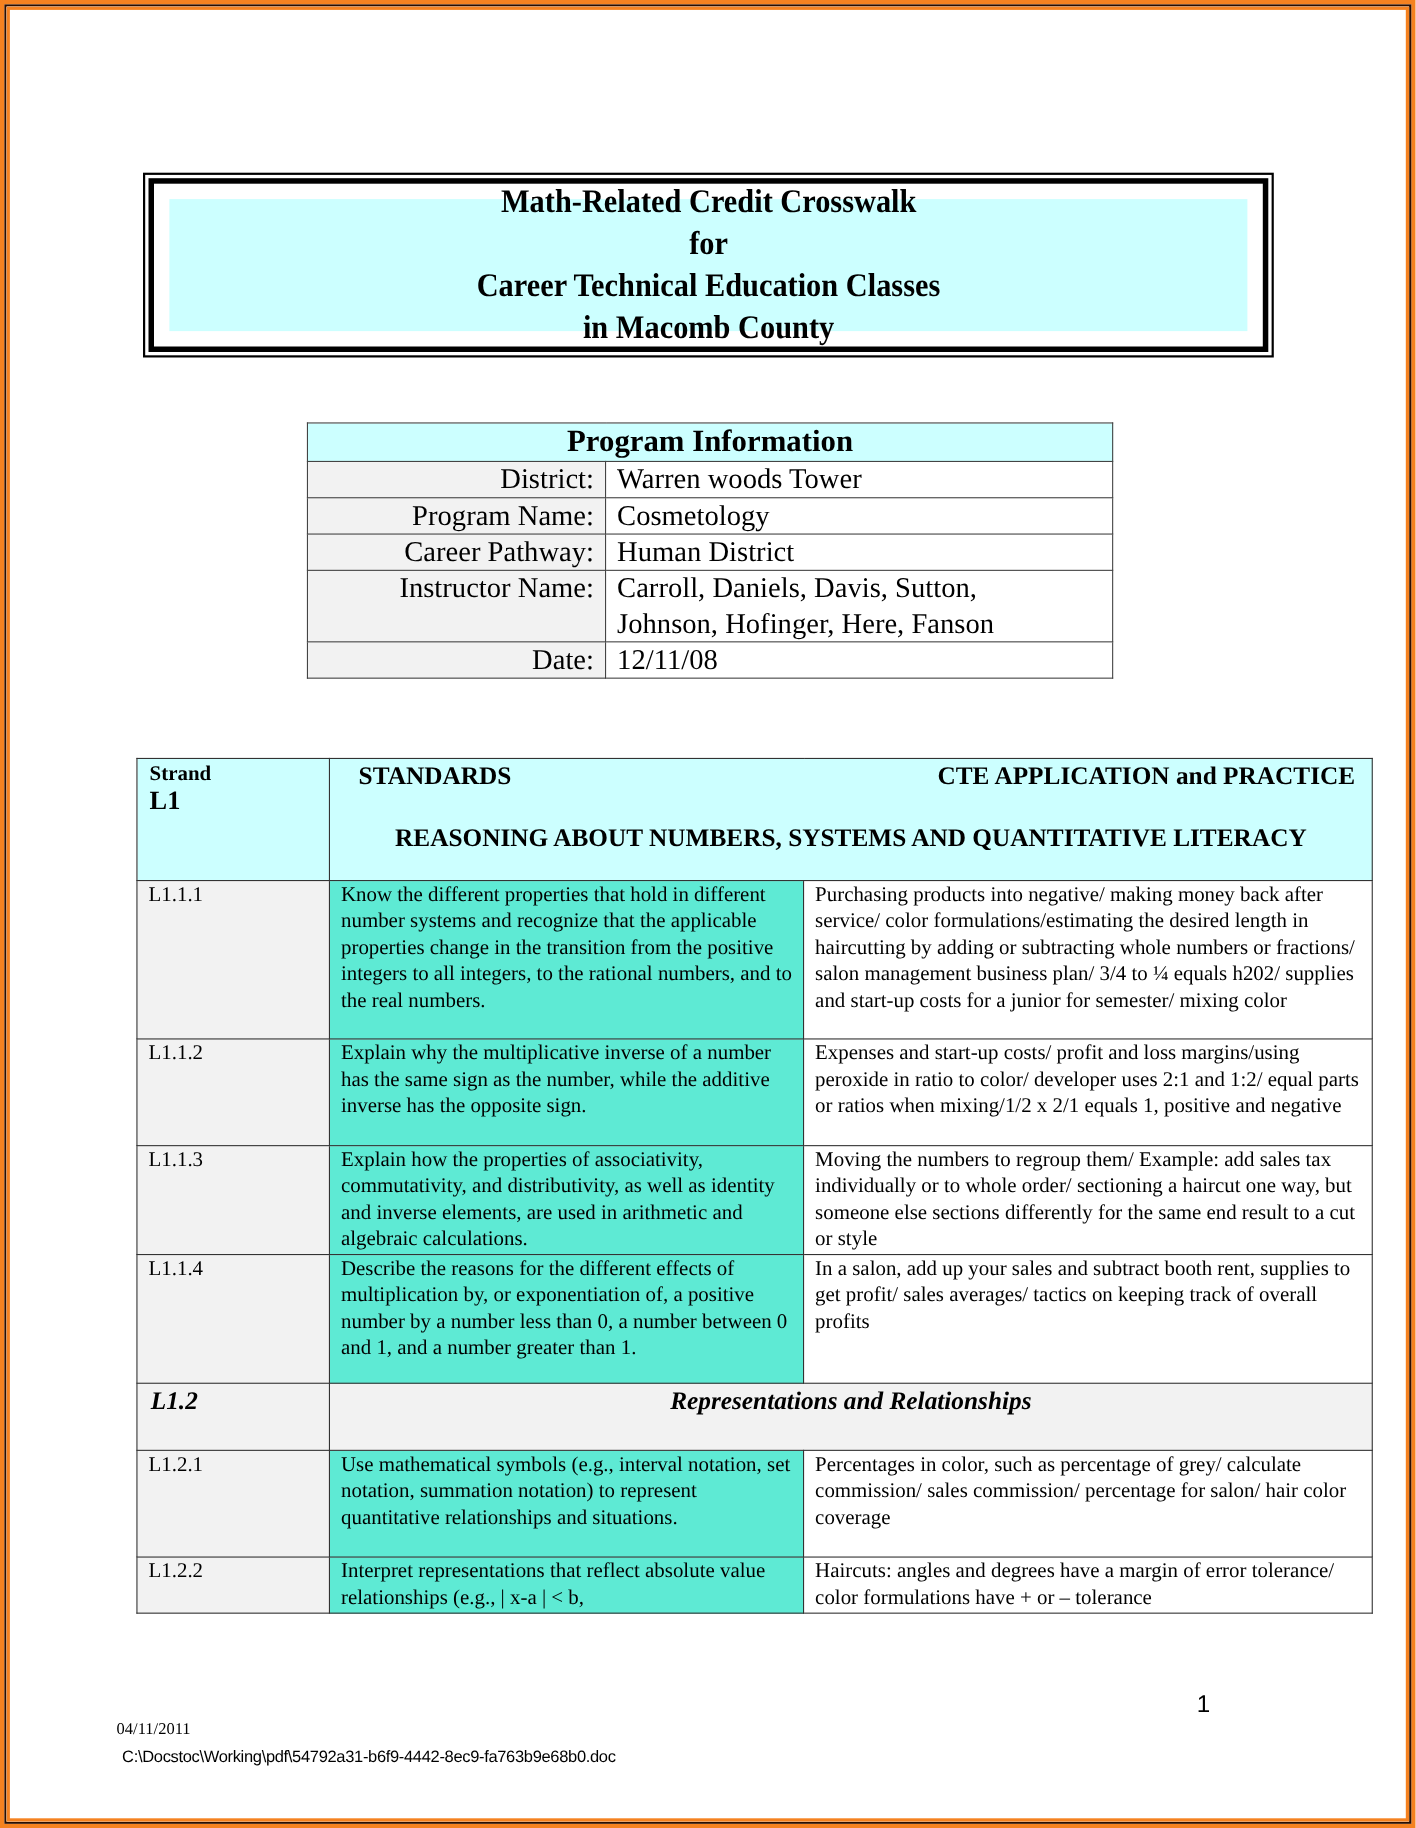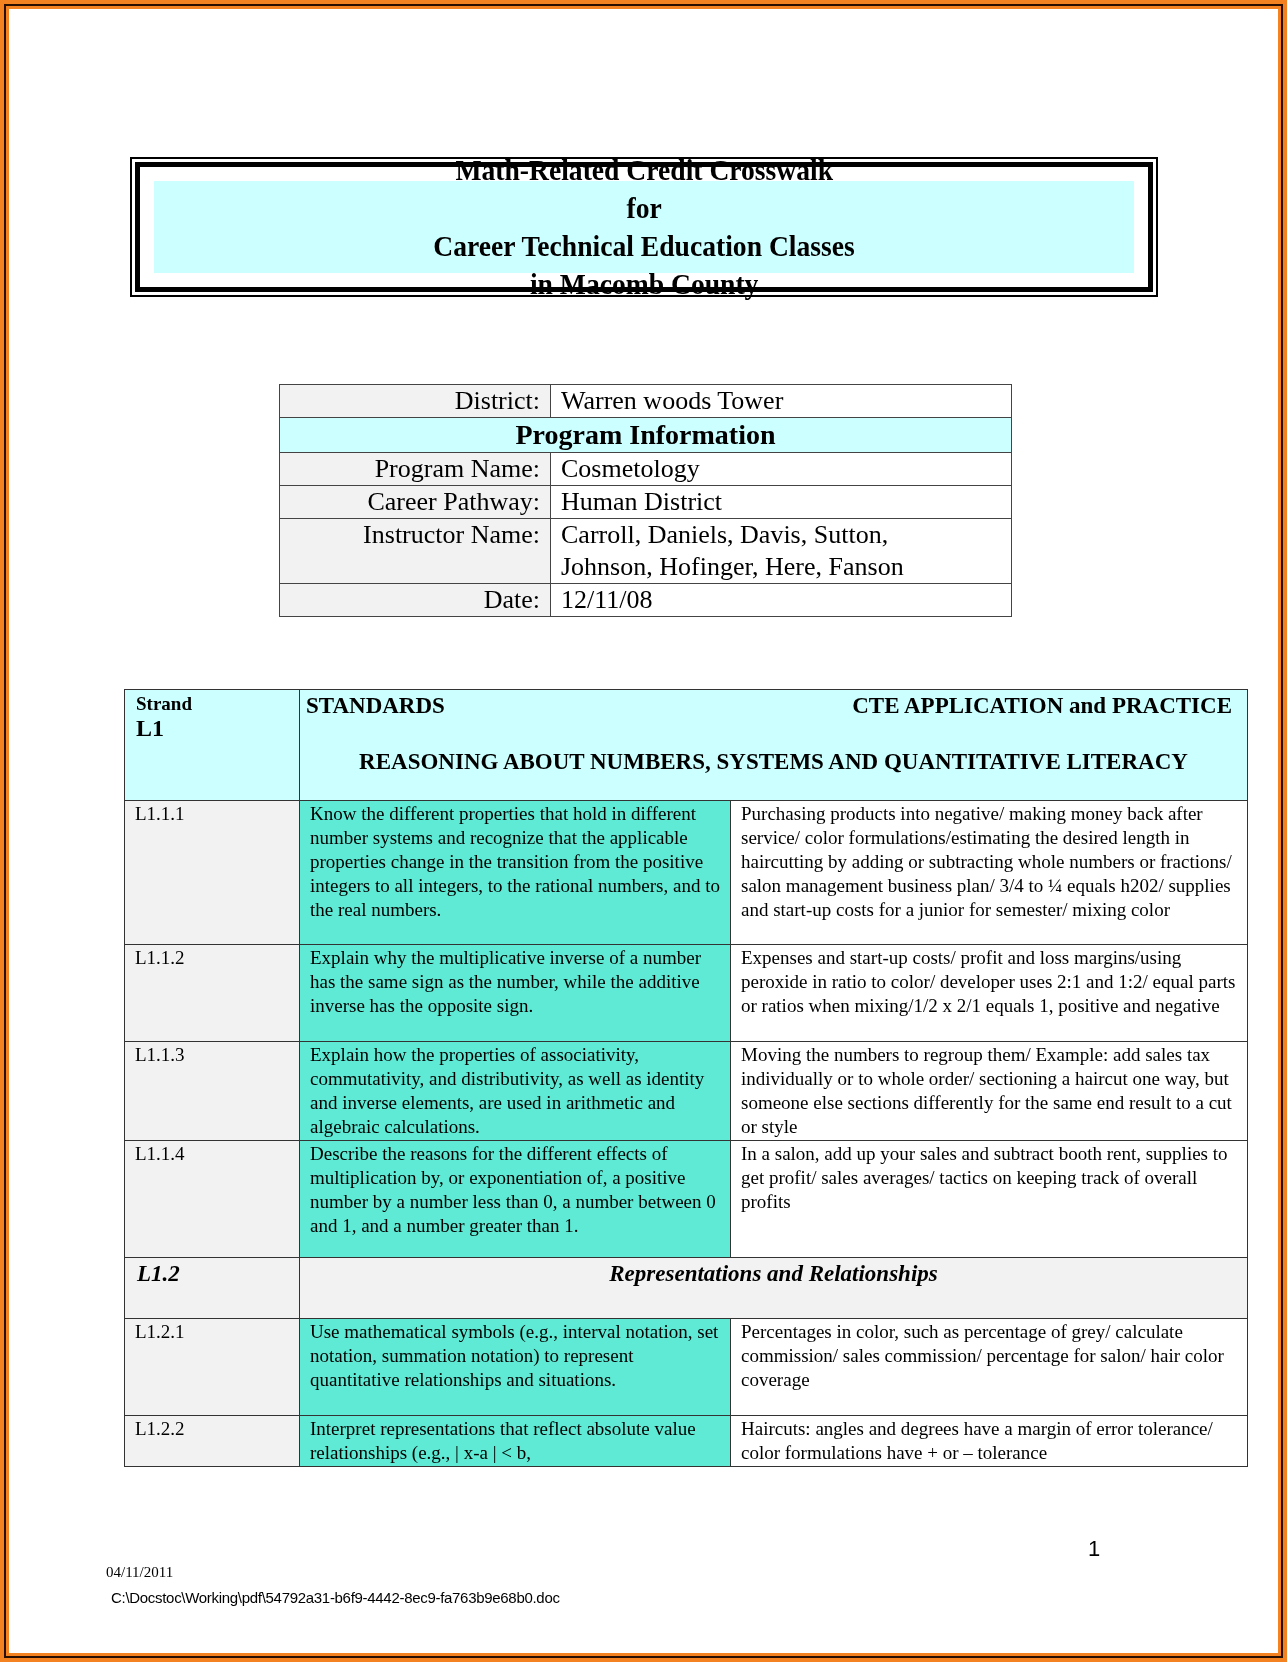--- a/index.html
+++ b/index.html
@@ -18,21 +18,21 @@
     border-right: 2px solid #2a0e00; border-bottom: 2px solid #2a0e00;
   }
   .frame-inner2 {
     position: absolute; left: 6px; top: 6px; right: 6px; bottom: 6px;
     border: 3px solid #f58220;
     background: #fff;
   }
 
   
   .title-outer {
-    position: absolute; left: 130px; top: 157px; width: 1028px; height: 140px;
+    position: absolute; left: 130px; top: 157px; width: 1028px; height: 168px;
     border: 2px solid #000; box-sizing: border-box;
   }
   .title-mid {
     position: absolute; left: 3px; top: 3px; right: 3px; bottom: 3px;
     border: 5px solid #000; background: #fff;
   }
   .title-bg {
     position: absolute; left: 14px; top: 14px; right: 14px; bottom: 14px;
     background: #ccffff;
     display: flex; flex-direction: column; align-items: center; justify-content: center;
@@ -60,21 +60,21 @@
   
   .std {
     position: absolute; left: 86px; top: 689px; width: 1123px;
     border-collapse: collapse; table-layout: fixed;
     font-family: Liberation Serif, serif; color: #000; margin-left: 38px;
   }
   .std td { border: 1px solid #333; vertical-align: top; }
   .std .hdr td { background: #ccffff; height: 108px; }
   .strand-lbl { font-weight: bold; font-size: 19px; padding: 2px 10px 0; }
   .strand-code { font-weight: bold; font-size: 24px; padding: 0 10px; }
-  .hdr-top { display: flex; justify-content: space-between; padding: 2px 14px 0 5px; font-weight: bold; font-size: 23px; }
+  .hdr-top { display: flex; justify-content: space-between; padding: 2px 14px 0 25px; font-weight: bold; font-size: 23px; }
   .hdr-main { text-align: center; font-weight: bold; font-size: 23px; padding-top: 30px; }
   .sec td { background: #f2f2f2; height: 54px; }
   .sec-code { font-weight: bold; font-style: italic; font-size: 23px; padding: 3px 12px; }
   .sec-title { font-weight: bold; font-style: italic; font-size: 23px; text-align: center; padding-top: 3px; }
   .row td { font-size: 19px; line-height: 24px; }
   .row td.code { background: #f2f2f2; padding: 1px 10px; }
   .row td.stdtxt { background: #5eead4; padding: 1px 10px; }
   .row td.app { background: #fff; padding: 1px 10px; }
 
   .footer-path {
@@ -106,25 +106,25 @@
       <div class="title-line">for</div>
       <div class="title-line">Career Technical Education Classes</div>
       <div class="title-line">in Macomb County</div>
     </div>
   </div>
 </div>
 
 <table class="prog">
   <tbody>
       <tr>
+    <th colspan="2">Program Information</th>
+  </tr>
+  <tr>
     <td class="lbl">District:</td>
     <td class="val">Warren woods Tower</td>
-  </tr>
-  <tr>
-    <th colspan="2">Program Information</th>
   </tr>
   <tr>
     <td class="lbl">Program Name:</td>
     <td class="val">Cosmetology</td>
   </tr>
   <tr>
     <td class="lbl">Career Pathway:</td>
     <td class="val">Human District</td>
   </tr>
   <tr>

